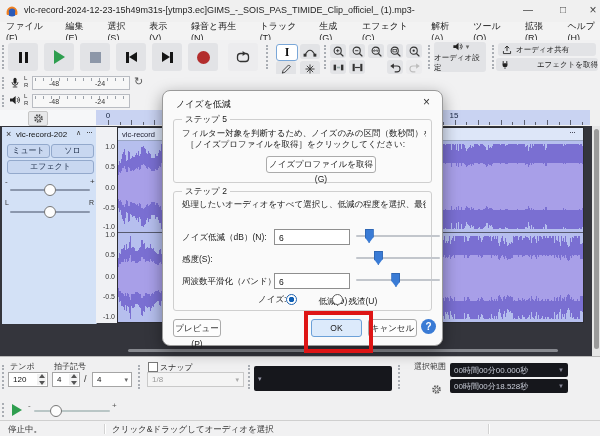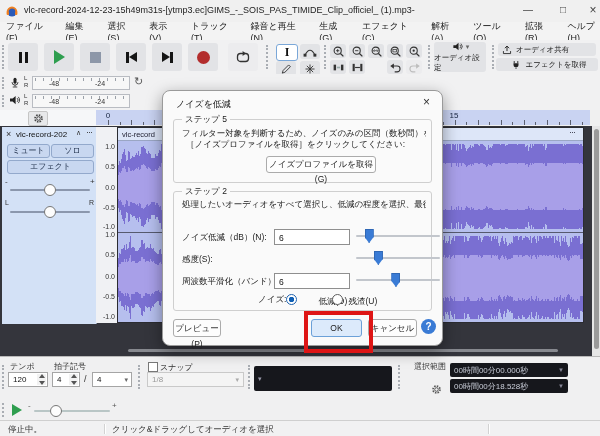--- a/index.html
+++ b/index.html
@@ -105,22 +105,22 @@
     <span class="abs wctl" style="left:513px;top:4px">—</span>
     <span class="abs wctl" style="left:548px;top:4px">□</span>
     <span class="abs wctl" style="left:578px;top:3px;font-size:12px">×</span>
   </div>
 
   <div class="abs" id="menubar">
     <span>ファイル(F)</span>
     <span>編集(E)</span>
     <span>選択(S)</span>
     <span>表示(V)</span>
+    <span>録音と再生(N)</span>
     <span>トラック(T)</span>
-    <span>録音と再生(N)</span>
     <span>生成(G)</span>
     <span>エフェクト(C)</span>
     <span>解析(A)</span>
     <span>ツール(O)</span>
     <span>拡張(R)</span>
     <span>ヘルプ(H)</span>
   </div>
 
   <div class="abs" id="toolbar">
     <span class="grip" style="left:2px;top:5px;height:24px"></span>
@@ -250,21 +250,21 @@
     </div>
     <span class="grip" style="left:492px;top:5px;height:24px"></span>
 
     <div class="tbtn" style="left:498px;top:3px;width:94px;height:13px;justify-content:flex-start;padding-left:4px;gap:4px">
       <svg width="10" height="10" viewBox="0 0 14 14">
         <path d="M7 1.5 v7 M4 4.5 l3-3 3 3" stroke="#222" fill="none" stroke-width="1.3"></path>
         <path d="M2 8.5 v3.5 h10 v-3.5" stroke="#222" fill="none" stroke-width="1.2"></path>
         </svg>
       <span style="font-size:7.5px">オーディオ共有</span>
     </div>
-    <div class="tbtn" style="left:496px;top:18px;width:98px;height:13px;justify-content:center;padding-left:4px;gap:4px">
+    <div class="tbtn" style="left:496px;top:18px;width:98px;height:13px;justify-content:space-between;padding-left:4px;gap:4px">
       <svg width="10" height="10" viewBox="0 0 14 14">
         <path d="M4.5 1.5 v3 M9.5 1.5 v3" stroke="#222" stroke-width="1.3"></path>
         <path d="M3.5 4.5 h7 v2 a3.5 3.5 0 0 1 -7 0 z" fill="#222"></path>
           <path d="M7 10.5 v2" stroke="#222" stroke-width="1.2"></path>
         </svg>
       <span style="font-size:7.5px">エフェクトを取得</span>
     </div>
   </div>
 
   <div class="abs" style="left:0;top:74px;width:600px;height:36px;background:#f1f1f2">

